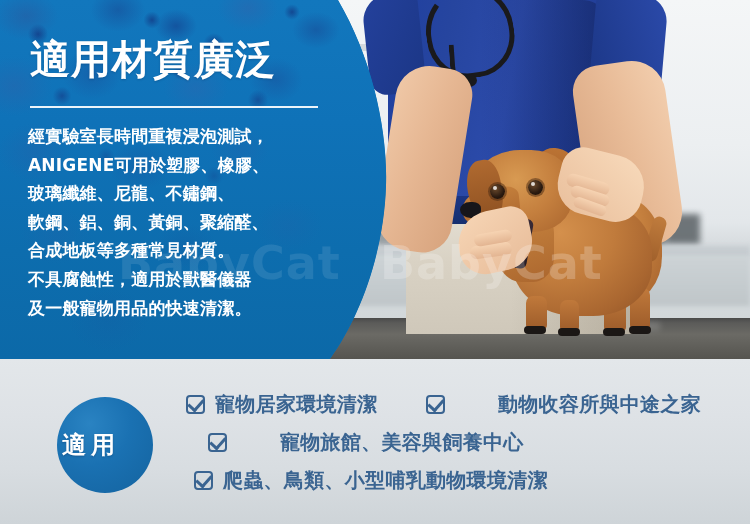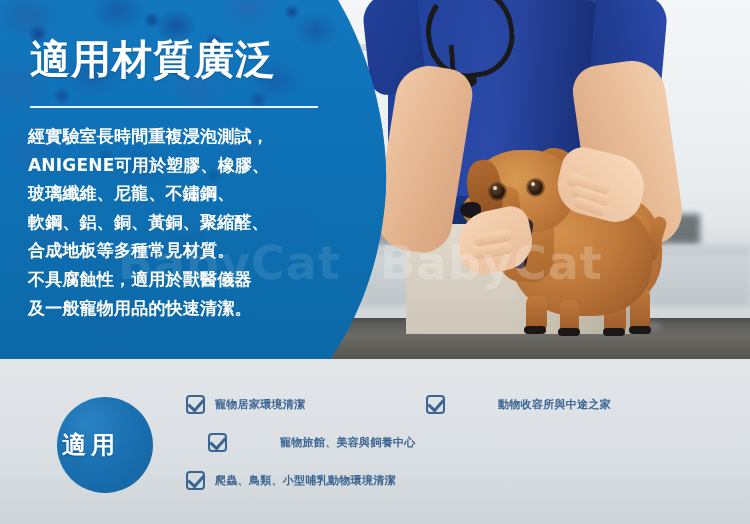--- a/index.html
+++ b/index.html
@@ -383,26 +383,26 @@
     content:"";
     position:absolute;
     left:2.6px; top:-1px;
     width:7px; height:12px;
     border-right:3.4px solid #3a6491;
     border-bottom:3.4px solid #3a6491;
     transform:rotate(42deg);
   }
   .cl-label {
     color:#3a6491;
-    font-size:11px;
+    font-size:20px;
     font-weight:bold;
     letter-spacing:.3px;
     white-space:nowrap;
   }
-  .cl-row.full .cl-item { width:auto; }
+  .cl-row.full .cl-item { width:auto;margin-left:8px; }
 </style>
 </head>
 <body>
 
 <div id="banner">
 
   <div class="photo-layer">
     <div class="photo">
       <div class="clinic-wall"></div>
       <div class="clinic-shelf"></div>

